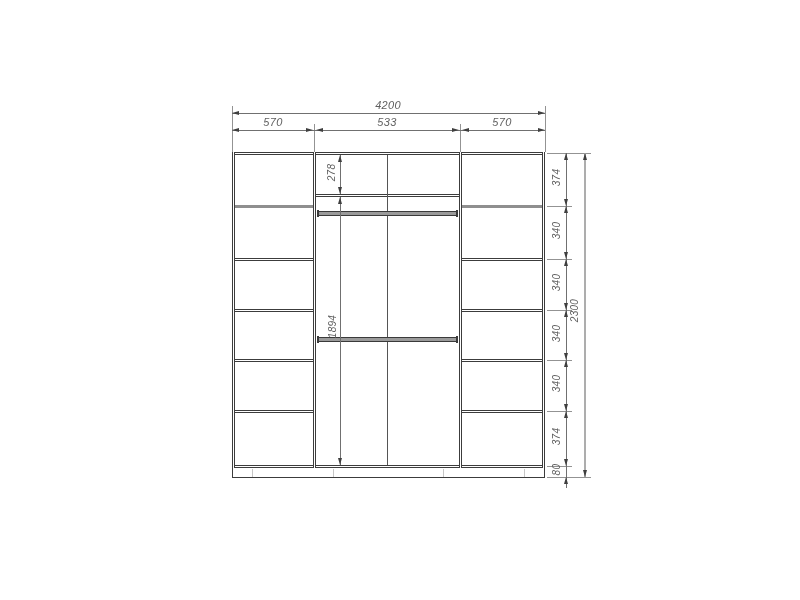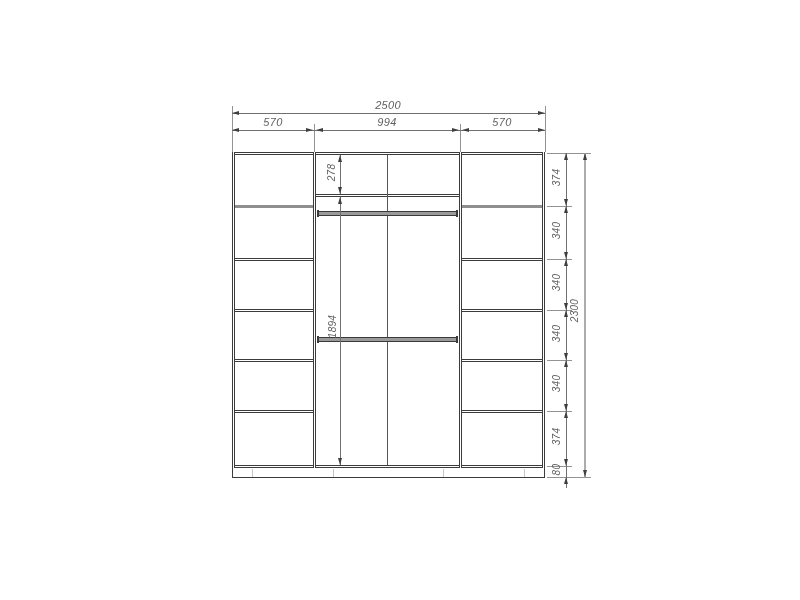--- a/index.html
+++ b/index.html
@@ -69,31 +69,31 @@
   <div class="abs cap" style="left:456px;top:336px;"></div>
 
   <div class="abs extv" style="left:232px;top:106px;height:46px;"></div>
   <div class="abs extv" style="left:545px;top:106px;height:46px;"></div>
   <div class="abs extv" style="left:314px;top:124px;height:28px;"></div>
   <div class="abs extv" style="left:460px;top:124px;height:28px;"></div>
 
   <div class="abs dimh" style="left:232px;top:113px;width:313px;"></div>
   <div class="abs al" style="left:232px;top:111px;"></div>
   <div class="abs ar" style="left:538px;top:111px;"></div>
-  <div class="abs dt" style="left:353px;top:100px;width:70px;">2500</div>
+  <div class="abs dt" style="left:353px;top:100px;width:70px;">4200</div>
 
   <div class="abs dimh" style="left:232px;top:130px;width:313px;"></div>
   <div class="abs al" style="left:232px;top:128px;"></div>
   <div class="abs ar" style="left:306px;top:128px;"></div>
   <div class="abs al" style="left:316px;top:128px;"></div>
   <div class="abs ar" style="left:452px;top:128px;"></div>
   <div class="abs al" style="left:462px;top:128px;"></div>
   <div class="abs ar" style="left:538px;top:128px;"></div>
   <div class="abs dt" style="left:238px;top:117px;width:70px;">570</div>
-  <div class="abs dt" style="left:352px;top:117px;width:70px;">994</div>
+  <div class="abs dt" style="left:352px;top:117px;width:70px;">533</div>
   <div class="abs dt" style="left:467px;top:117px;width:70px;">570</div>
 
   <div class="abs exth" style="left:547px;top:153px;width:44px;"></div>
   <div class="abs exth" style="left:547px;top:206px;width:25px;"></div>
   <div class="abs exth" style="left:547px;top:259px;width:25px;"></div>
   <div class="abs exth" style="left:547px;top:310px;width:25px;"></div>
   <div class="abs exth" style="left:547px;top:360px;width:25px;"></div>
   <div class="abs exth" style="left:547px;top:411px;width:25px;"></div>
   <div class="abs exth" style="left:547px;top:466px;width:25px;"></div>
   <div class="abs exth" style="left:547px;top:477px;width:44px;"></div>

